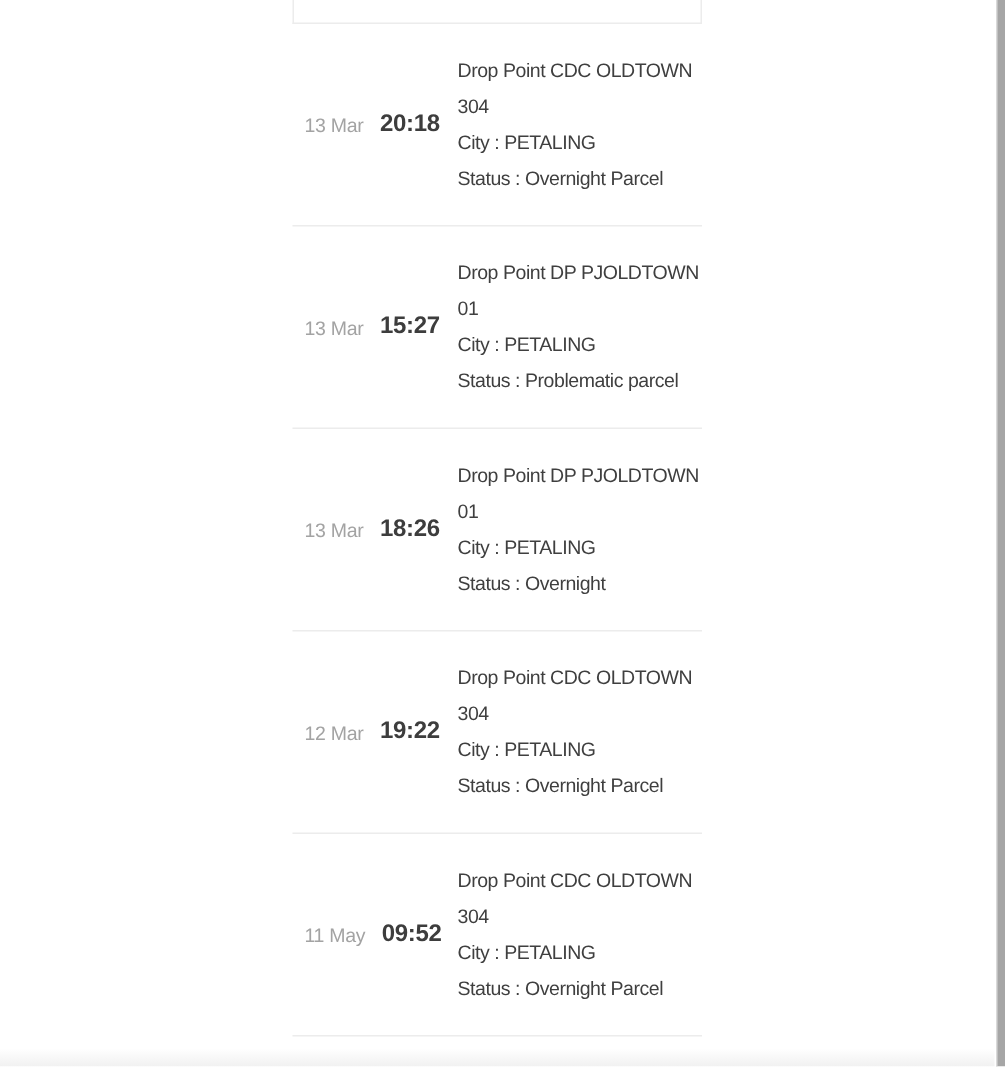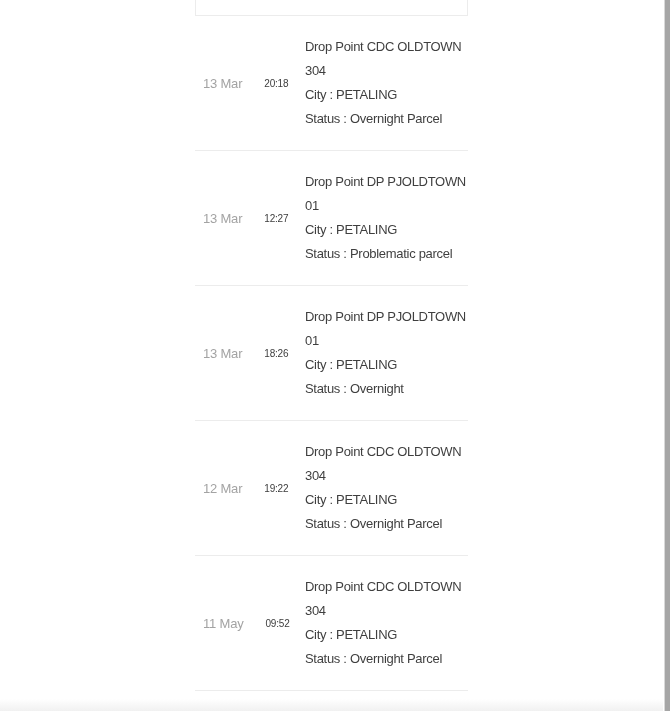--- a/index.html
+++ b/index.html
@@ -23,34 +23,34 @@
   }
   .event-row {
     height: 135px;
     display: flex;
     border-bottom: 1px solid #ececec;
   }
   .cell-datetime {
     width: 110px;
     display: flex;
     align-items: center;
-    gap: 22px;
+    gap: 11px;
     padding-left: 8px;
     flex-shrink: 0;
   }
   .event-date {
     color: #a3a3a3;
     font-size: 13px;
     letter-spacing: -0.2px;
     white-space: nowrap;
   }
   .event-time {
     color: #3d3d3d;
-    font-size: 10px;
-    font-weight: 400;
+    font-size: 16px;
+    font-weight: 700;
     letter-spacing: -0.2px;
     white-space: nowrap;
   }
   .cell-description {
     flex: 1;
     display: flex;
     flex-direction: column;
     justify-content: center;
     color: #3f3f3f;
     font-size: 13px;
@@ -90,21 +90,21 @@
       <div class="desc-line">Drop Point CDC OLDTOWN</div>
       <div class="desc-line">304</div>
       <div class="desc-line">City : PETALING</div>
       <div class="desc-line">Status : Overnight Parcel</div>
     </div>
   </div>
 
   <div class="event-row">
     <div class="cell-datetime">
       <span class="event-date">13 Mar</span>
-      <span class="event-time">12:27</span>
+      <span class="event-time">15:27</span>
     </div>
     <div class="cell-description">
       <div class="desc-line">Drop Point DP PJOLDTOWN</div>
       <div class="desc-line">01</div>
       <div class="desc-line">City : PETALING</div>
       <div class="desc-line">Status : Problematic parcel</div>
     </div>
   </div>
 
   <div class="event-row">

